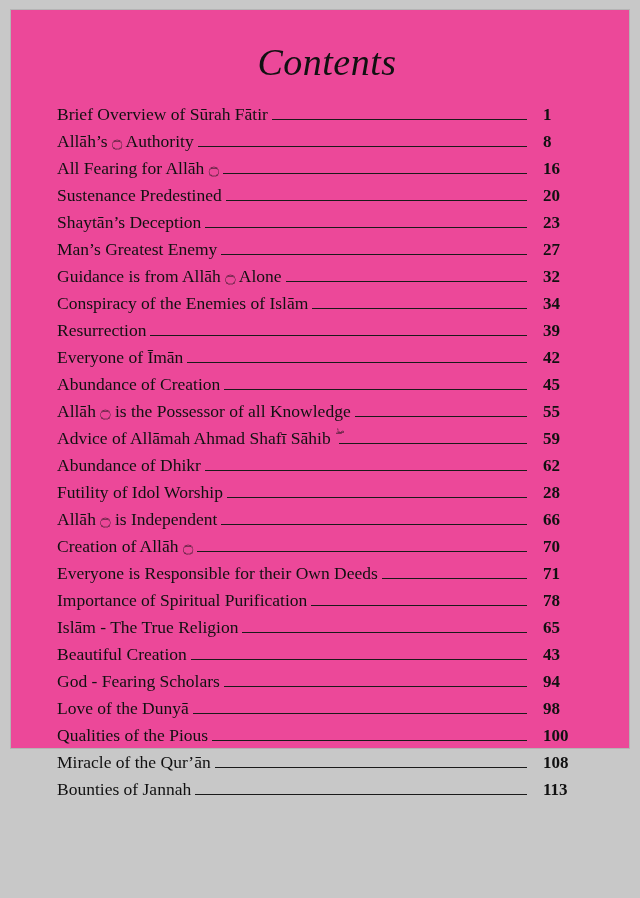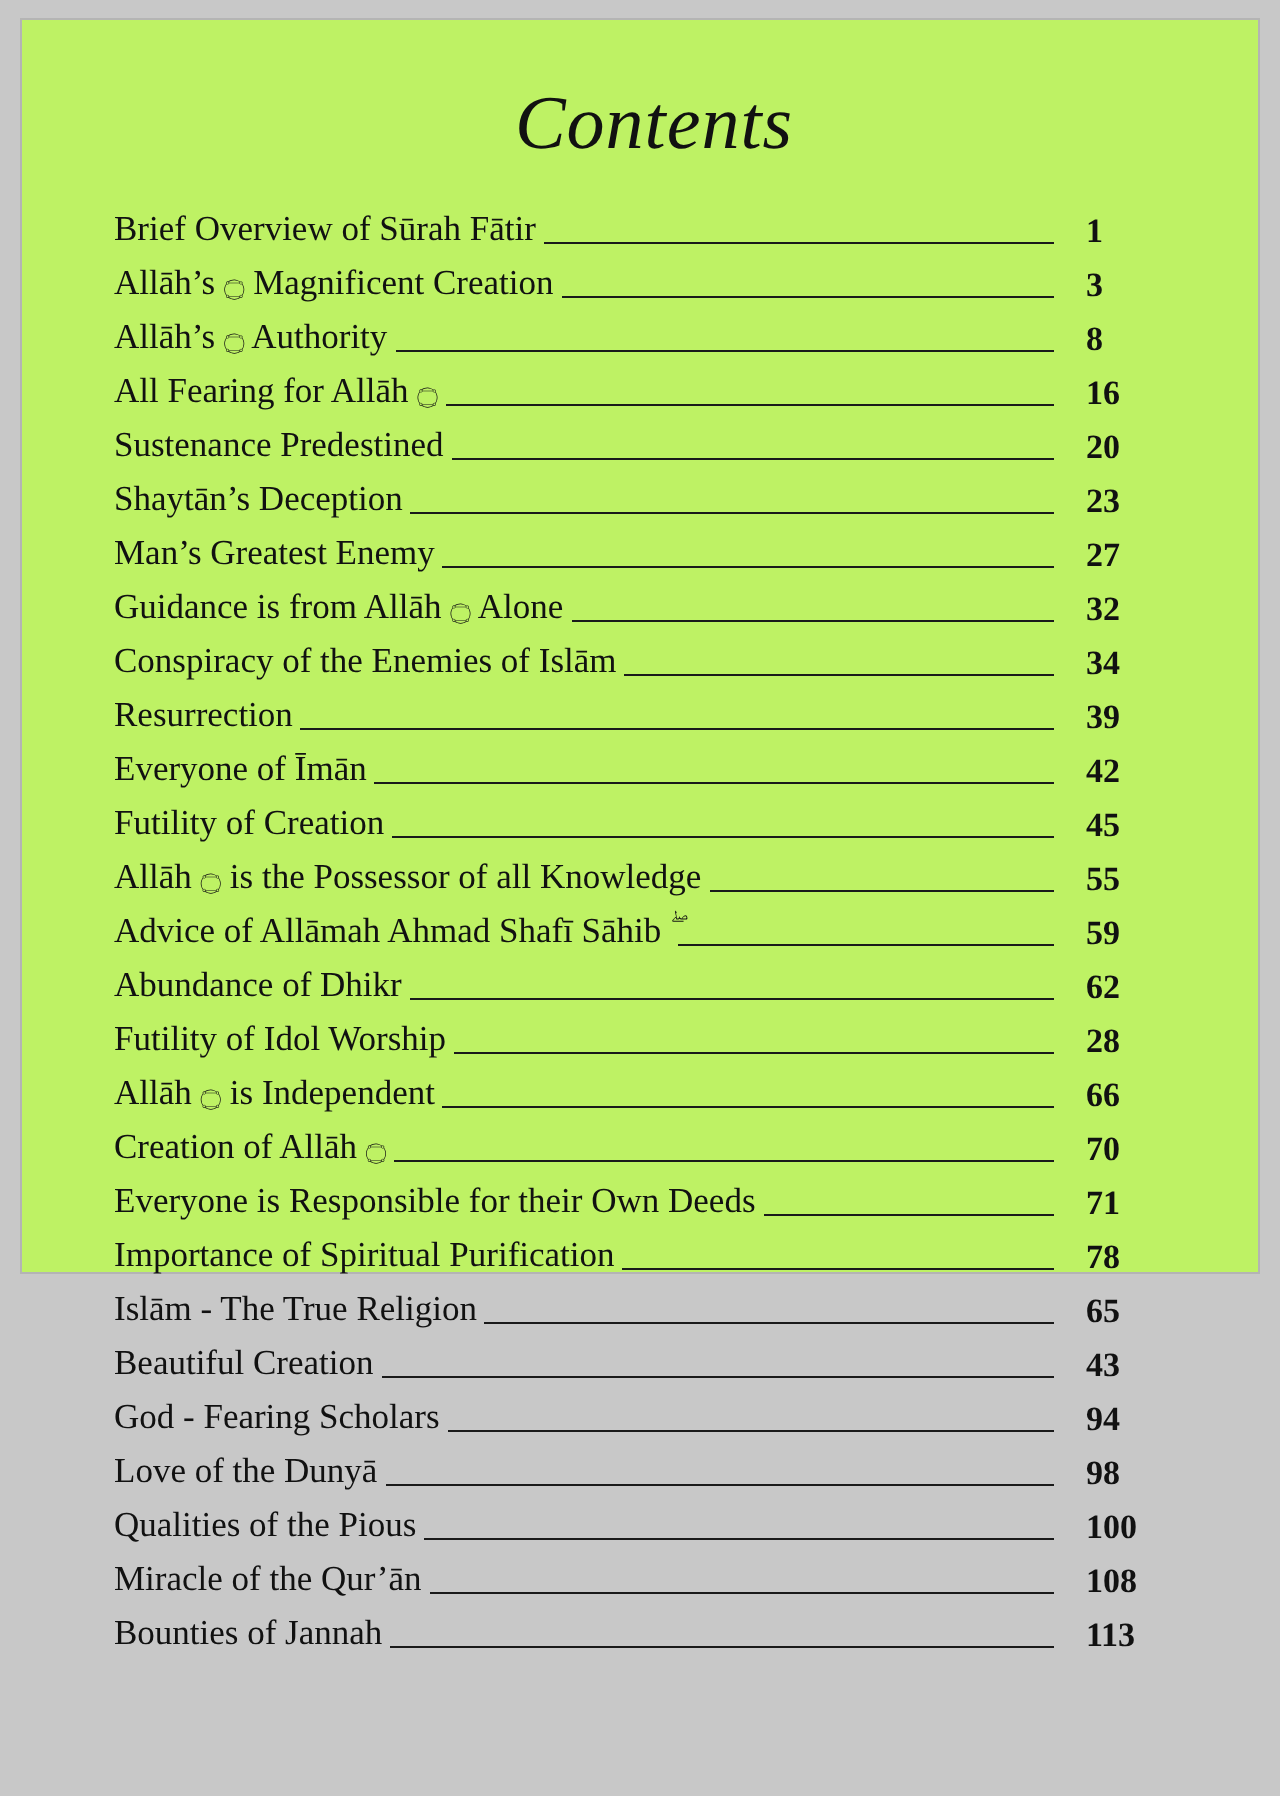--- a/index.html
+++ b/index.html
@@ -11,22 +11,22 @@
     width: 640px;
     height: 898px;
     font-family: "Liberation Serif", serif;
     overflow: hidden;
   }
   .page {
     position: absolute;
     left: 10px;
     top: 9px;
     width: 620px;
-    height: 628px;
-    background: #bef264;
+    height: 740px;
+    background: #ec4899;
     border: 1px solid #b4b4b4;
     box-sizing: border-box;
     padding-left: 43px;
   }
   .page-inner {
     position: absolute;
     left: 46px;
     top: 30px;
     width: 530px;
   }
@@ -41,21 +41,21 @@
     margin: 0 0 22px 0;
     padding-left: 10px;
   }
   .toc-list {
     margin: 0;
     padding: 0;
     list-style: none;
   }
   .toc-row {
     display: flex;
-    align-items: flex-end;
+    align-items: center;
     font-size: 17.5px;
     color: #111111;
     line-height: 1.0;
     margin-bottom: 9.5px;
     white-space: nowrap;
   }
   .toc-label {
     flex: 0 0 auto;
     padding-right: 2px;
   }
@@ -88,25 +88,20 @@
 <div class="page">
   <div class="page-inner">
     <h1 class="toc-title">Contents</h1>
     <ul class="toc-list">
       <li class="toc-row">
         <span class="toc-label">Brief Overview of Sūrah Fātir</span>
         <span class="toc-leader"></span>
         <span class="toc-page">1</span>
       </li>
       <li class="toc-row">
-        <span class="toc-label">Allāh’s ۝ Magnificent Creation</span>
-        <span class="toc-leader"></span>
-        <span class="toc-page">3</span>
-      </li>
-      <li class="toc-row">
         <span class="toc-label">Allāh’s ۝ Authority</span>
         <span class="toc-leader"></span>
         <span class="toc-page">8</span>
       </li>
       <li class="toc-row">
         <span class="toc-label">All Fearing for Allāh ۝</span>
         <span class="toc-leader"></span>
         <span class="toc-page">16</span>
       </li>
       <li class="toc-row">
@@ -138,21 +133,21 @@
         <span class="toc-label">Resurrection</span>
         <span class="toc-leader"></span>
         <span class="toc-page">39</span>
       </li>
       <li class="toc-row">
         <span class="toc-label">Everyone of Īmān</span>
         <span class="toc-leader"></span>
         <span class="toc-page">42</span>
       </li>
       <li class="toc-row">
-        <span class="toc-label">Futility of Creation</span>
+        <span class="toc-label">Abundance of Creation</span>
         <span class="toc-leader"></span>
         <span class="toc-page">45</span>
       </li>
       <li class="toc-row">
         <span class="toc-label">Allāh ۝ is the Possessor of all Knowledge</span>
         <span class="toc-leader"></span>
         <span class="toc-page">55</span>
       </li>
       <li class="toc-row">
         <span class="toc-label">Advice of Allāmah Ahmad Shafī Sāhib ۖ</span>

